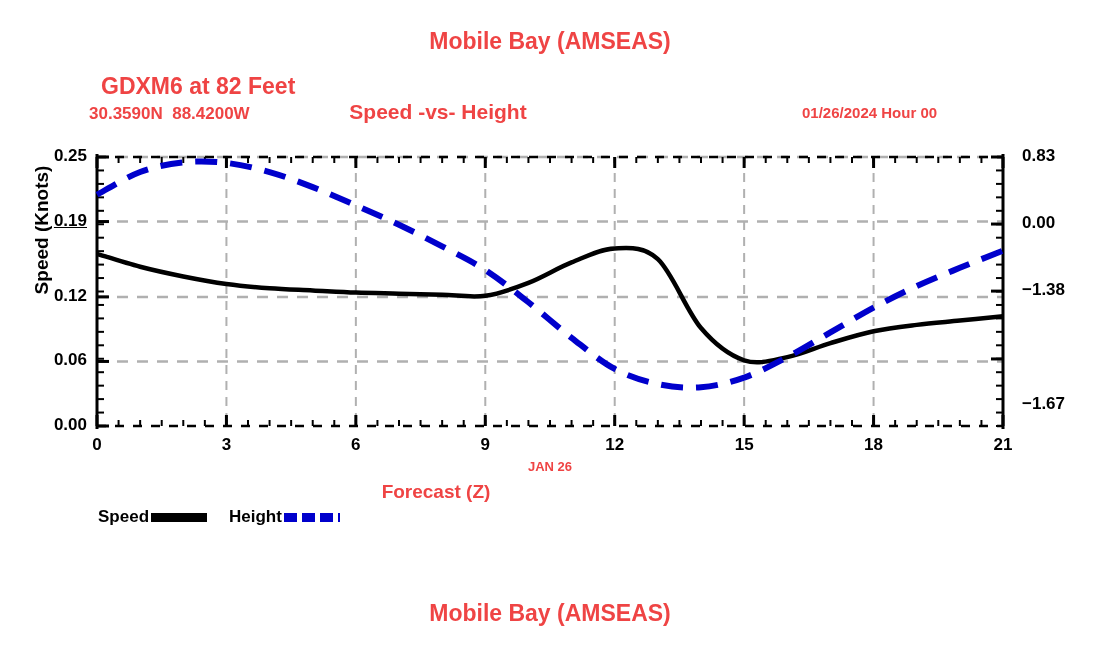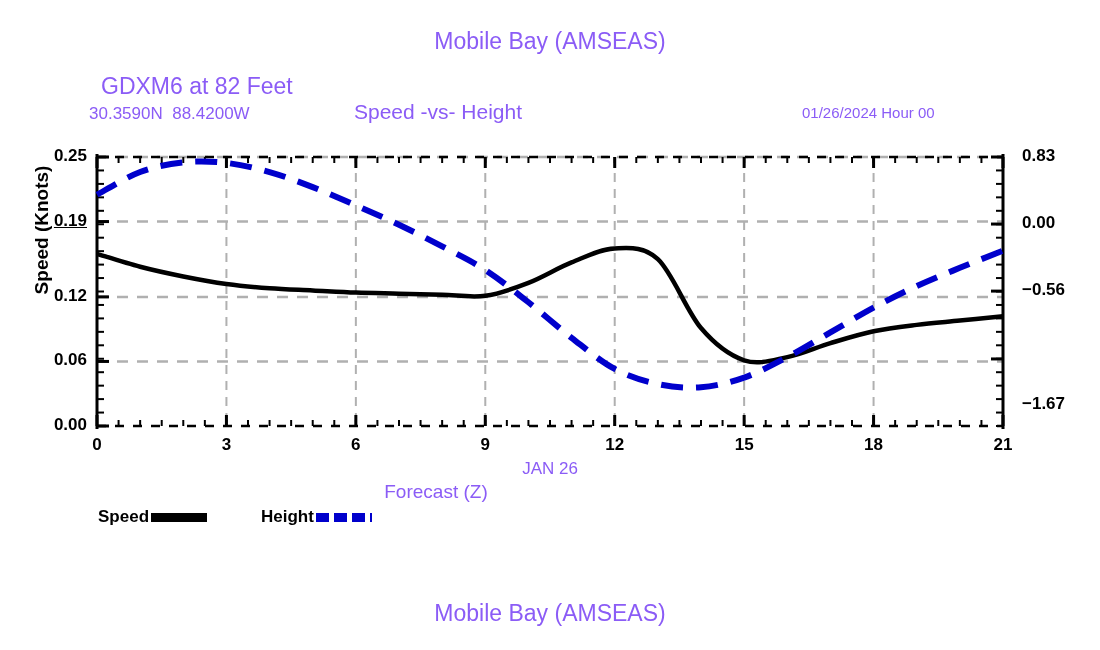--- a/index.html
+++ b/index.html
@@ -1,45 +1,45 @@
 <!DOCTYPE html>
 <html><head>
 <meta charset="utf-8">
 <style>
   html,body{margin:0;padding:0;background:#ffffff;}
   body{width:1100px;height:650px;overflow:hidden;
        font-family:"Liberation Sans",sans-serif;color:#000;}
   #page{position:relative;width:1100px;height:650px;}
 
-  .txt{position:absolute;white-space:pre;font-weight:normal;color:#8b5cf6;}
+  .txt{position:absolute;white-space:pre;font-weight:bold;color:#ef4444;}
 
   #top-title{left:0;top:28px;width:1100px;text-align:center;font-size:23px;}
   #bottom-title{left:0;top:600px;width:1100px;text-align:center;font-size:23px;}
 
   #station-line{left:101px;top:73px;font-size:23px;}
   #coords-line{left:89px;top:104px;font-size:17px;}
   #subtitle{left:0;top:100px;width:876px;text-align:center;font-size:21px;}
   #datestamp{left:802px;top:104px;font-size:15px;}
 
   #ylabel-left{position:absolute;left:-58px;top:219px;width:200px;text-align:center;
      font-size:19px;font-weight:bold;transform:rotate(-90deg);white-space:pre;}
 
-  #xaxis-day{left:0;top:459px;width:1100px;text-align:center;font-size:17px;}
+  #xaxis-day{left:0;top:459px;width:1100px;text-align:center;font-size:13px;}
   #xaxis-label{left:0;top:481px;width:872px;text-align:center;font-size:19px;}
 
   .ytick-l{position:absolute;right:1013px;font-size:17px;font-weight:bold;
            text-align:right;white-space:pre;}
   .ytick-r{position:absolute;left:1022px;font-size:17px;font-weight:bold;
            text-align:left;white-space:pre;}
   .xtick{position:absolute;top:435px;font-size:17px;font-weight:bold;
          text-align:center;white-space:pre;transform:translateX(-50%);}
 
   #plot-svg{position:absolute;left:0;top:0;}
 
-  #legend{position:absolute;left:98px;top:507px;display:flex;align-items:center;gap:32px;}
+  #legend{position:absolute;left:98px;top:507px;display:flex;align-items:center;}
   .legend-entry{display:flex;align-items:center;margin-right:22px;}
   .legend-text{font-size:17px;font-weight:bold;white-space:pre;}
   .swatch{width:56px;height:9px;margin-left:2px;}
   .swatch.solid{background:#000000;}
   .swatch.dashed{background:
      repeating-linear-gradient(to right,#0000CC 0 13px,#ffffff 13px 18px);}
 </style>
 </head>
 <body>
 
@@ -231,21 +231,21 @@
 
   <div id="ticks-left">
       <div class="ytick-l" style="top: 415px;">0.00</div>
       <div class="ytick-l" style="top: 350.44px;">0.06</div>
       <div class="ytick-l" style="top: 285.88px;">0.12</div>
       <div class="ytick-l" style="top: 210.56px; text-decoration: underline;">0.19</div>
       <div class="ytick-l" style="top: 146px;">0.25</div>
     </div>
   <div id="ticks-right">
       <div class="ytick-r" style="top: 347.952px; margin-top: 46px;">−1.67</div>
-      <div class="ytick-r" style="top: 280.096px;">−0.56</div>
+      <div class="ytick-r" style="top: 280.096px;">−1.38</div>
       <div class="ytick-r" style="top: 213.048px;">0.00</div>
       <div class="ytick-r" style="top: 146px;">0.83</div>
     </div>
   <div id="ticks-x">
       <div class="xtick" style="left: 97px;">0</div>
       <div class="xtick" style="left: 226.429px;">3</div>
       <div class="xtick" style="left: 355.857px;">6</div>
       <div class="xtick" style="left: 485.286px;">9</div>
       <div class="xtick" style="left: 614.714px;">12</div>
       <div class="xtick" style="left: 744.143px;">15</div>

